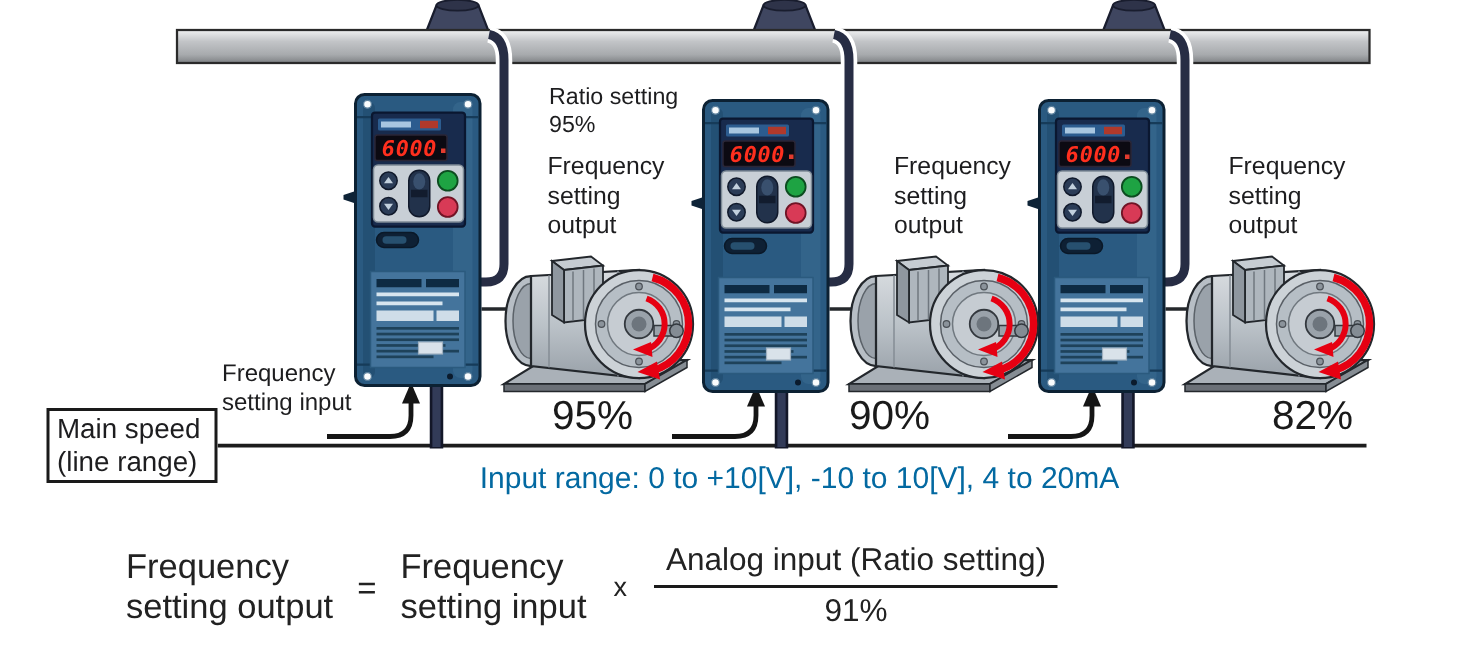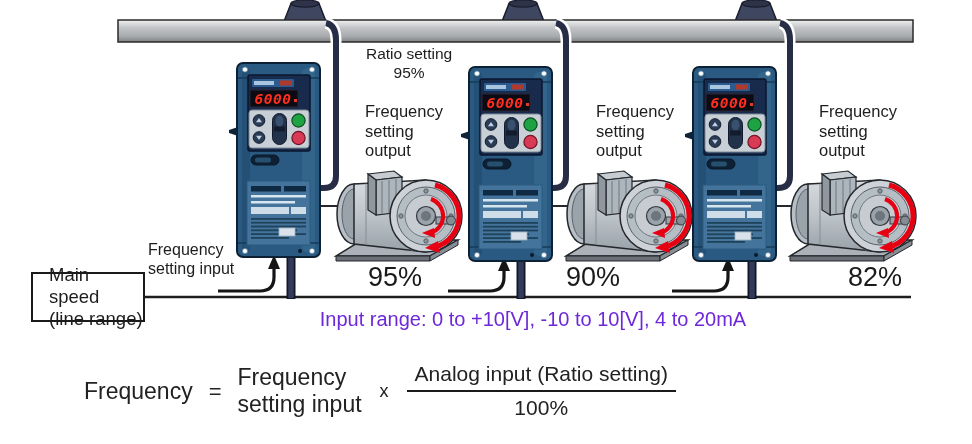--- a/index.html
+++ b/index.html
@@ -1,29 +1,29 @@
 <!DOCTYPE html>
 <html><head>
 <meta charset="utf-8">
 <style>
   html,body{margin:0;padding:0;background:#fff;}
   .stage{position:relative;width:972px;height:444px;background:#ffffff;overflow:hidden;
          font-family:"Liberation Sans",sans-serif;color:#1d1d1f;}
   .stage svg{position:absolute;left:0;top:0;}
   .lbl{position:absolute;white-space:nowrap;}
-  .ratio-lbl{left:366px;top:44px;font-size:15.5px;line-height:19px;text-align:center;}
+  .ratio-lbl{left:366px;top:55px;font-size:15.5px;line-height:19px;}
   .out-lbl{top:102px;font-size:16.5px;line-height:19.5px;}
   .out-1{left:365px;} .out-2{left:596px;} .out-3{left:819px;}
   .fin-lbl{left:148px;top:241px;font-size:16px;line-height:18.5px;}
   .mainbox{position:absolute;left:31px;top:272px;width:114px;height:50px;box-sizing:border-box;
            border:2.5px solid #1a1a1a;background:#fff;font-size:18.5px;line-height:22px;
-           display:flex;flex-direction:column;justify-content:center;padding-left:16px;}
+           display:flex;flex-direction:column;justify-content:center;padding-left:5px;}
   .pct{position:absolute;top:262px;width:90px;text-align:center;font-size:27px;color:#1a1a1a;}
   .pct-1{left:350px;} .pct-2{left:548px;} .pct-3{left:830px;}
-  .range{position:absolute;left:233px;top:308px;width:600px;text-align:center;font-size:20px;color:#6d28d9;}
+  .range{position:absolute;left:233px;top:308px;width:600px;text-align:center;font-size:20px;color:#0369a1;}
   .formula{position:absolute;left:84px;top:354px;height:74px;display:flex;align-items:center;
            font-size:23px;line-height:27px;color:#222;}
   .formula .eq{font-size:22px;margin:0 16px;}
   .formula .times{font-size:18px;margin:0 18px;}
   .frac{display:flex;flex-direction:column;align-items:center;font-size:21px;line-height:24px;}
   .frac .num{padding:0 8px 4px 8px;border-bottom:2.5px solid #1a1a1a;text-align:center;}
   .frac .den{padding-top:4px;}
 </style>
 </head>
 <body>
@@ -216,26 +216,27 @@
 
   <div class="pct pct-1">95%</div>
   <div class="pct pct-2">90%</div>
   <div class="pct pct-3">82%</div>
 
   <div class="range">Input range: 0 to +10[V], -10 to 10[V], 4 to 20mA</div>
 
   <div class="formula">
     <div>
       <div>Frequency</div>
+      <div>setting output</div>
     </div>
     <div class="eq">=</div>
     <div>
       <div>Frequency</div>
       <div>setting input</div>
     </div>
     <div class="times">x</div>
     <div class="frac">
       <div class="num">Analog input (Ratio setting)</div>
-      <div class="den">100%</div>
+      <div class="den">91%</div>
     </div>
   </div>
 
 </div>
 
 </body></html>

